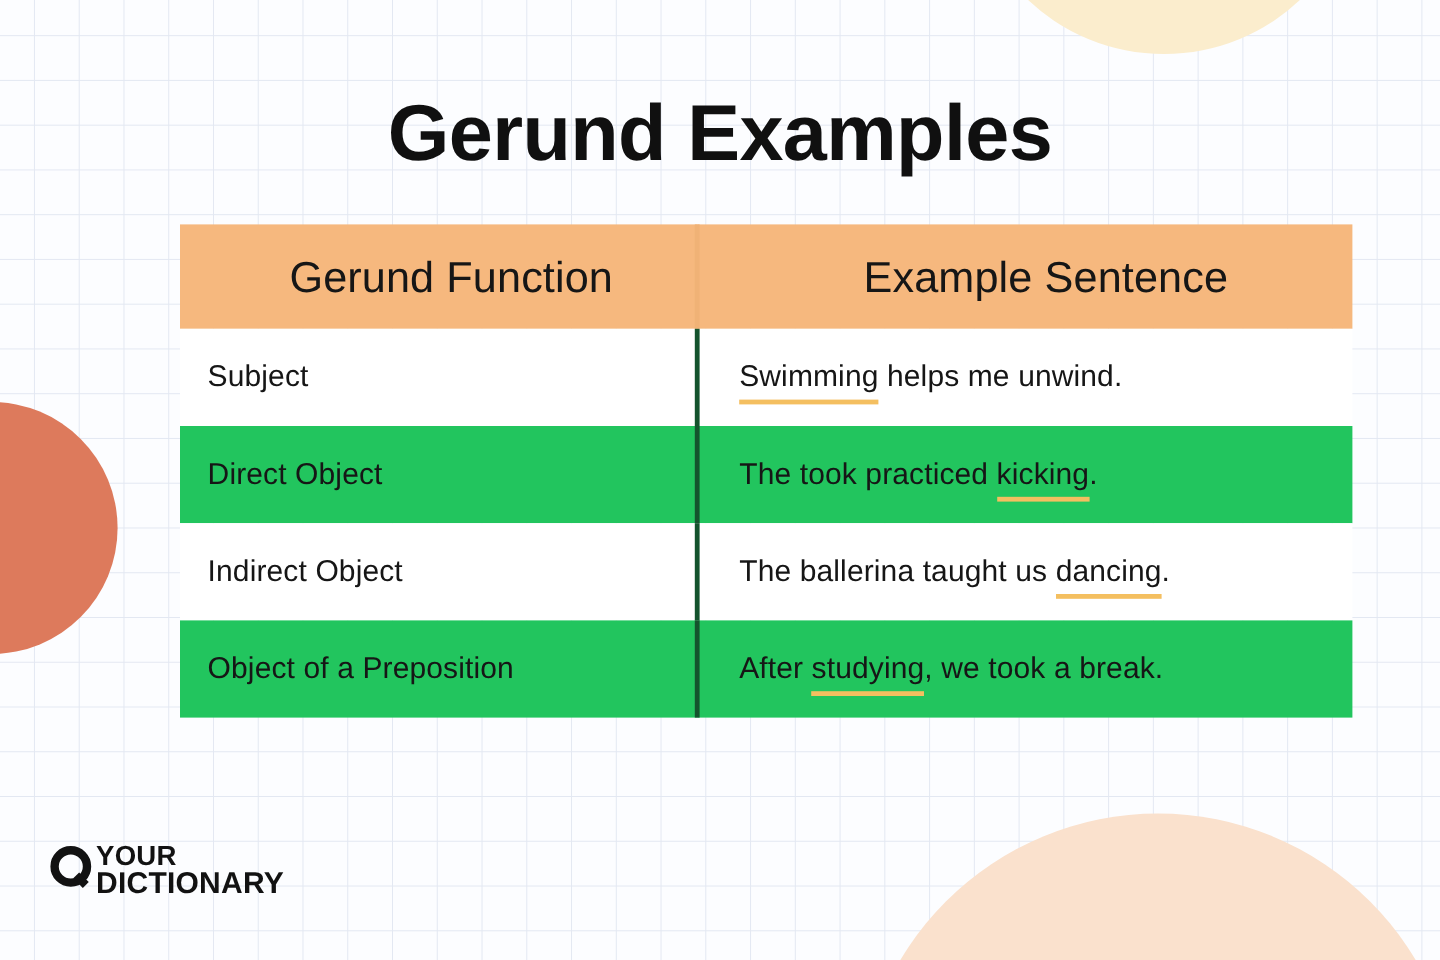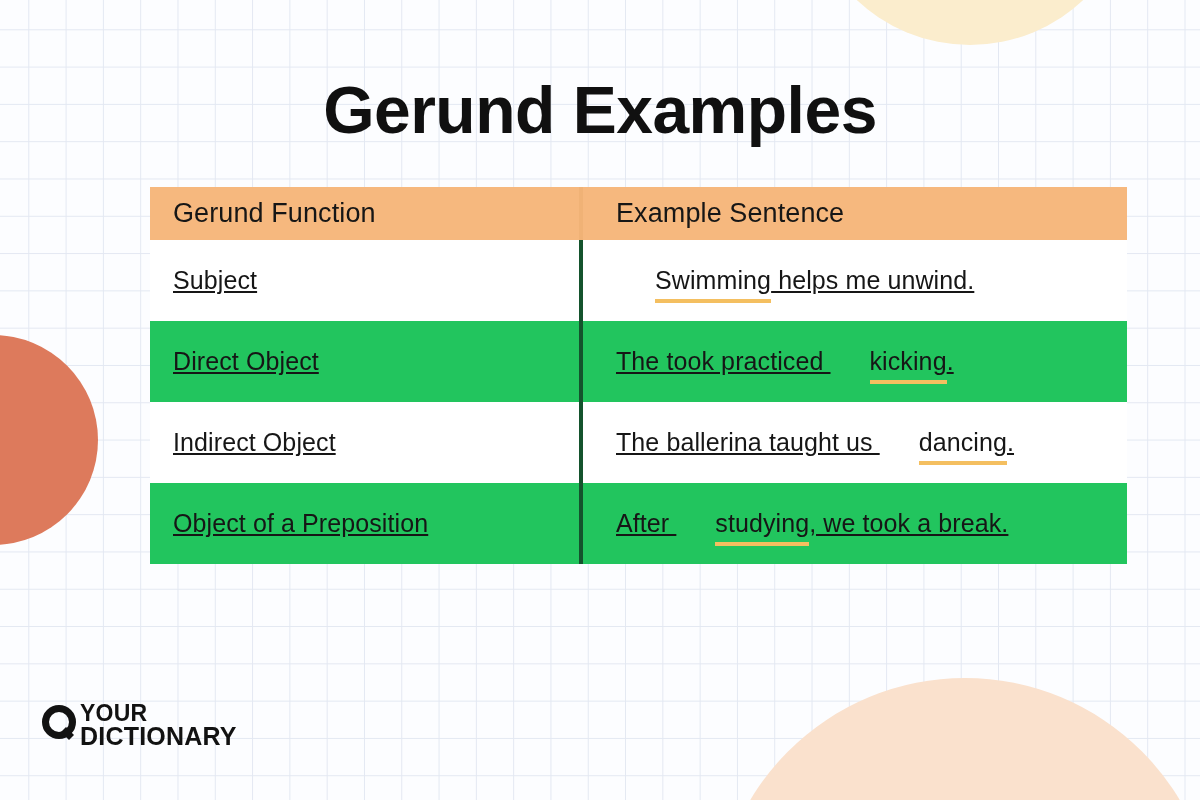--- a/index.html
+++ b/index.html
@@ -56,49 +56,48 @@
     padding:0 0 0 23px;
     text-align:left;
     vertical-align:middle;
     font-weight:400;
     color:#161616;
   }
 
   
   #gerund-table thead tr { background:#f6b87e; }
   #gerund-table thead th {
-    height:53px;
-    font-size:27px;
+    height:87px;
+    font-size:36px;
     letter-spacing:0.1px;
+    text-align:center;
   }
   #gerund-table thead th.col-example { padding-left:33px; }
 
   
   #gerund-table tbody tr { height:81px; }
   #gerund-table tbody tr.row-light { background:#ffffff; }
   #gerund-table tbody tr.row-cream { background:#22c55e; }
   #gerund-table tbody td {
     font-size:25px;
     letter-spacing:0.1px;
-    text-decoration:underline;
   }
   #gerund-table tbody td.cell-example { padding-left:33px; }
 
   
   #gerund-table th.col-example,
   #gerund-table td.cell-example {
     border-left:4px solid #14532d;
   }
   #gerund-table thead th.col-example { border-left-color:#f0b276; }
 
   
   .gerund-underline {
     position:relative;
     display:inline-block;
-    margin-left:39px;
   }
   .gerund-underline::after {
     content:"";
     position:absolute;
     left:0; right:0;
     bottom:-8px;
     height:4px;
     background:#f4bf60;
   }
 

